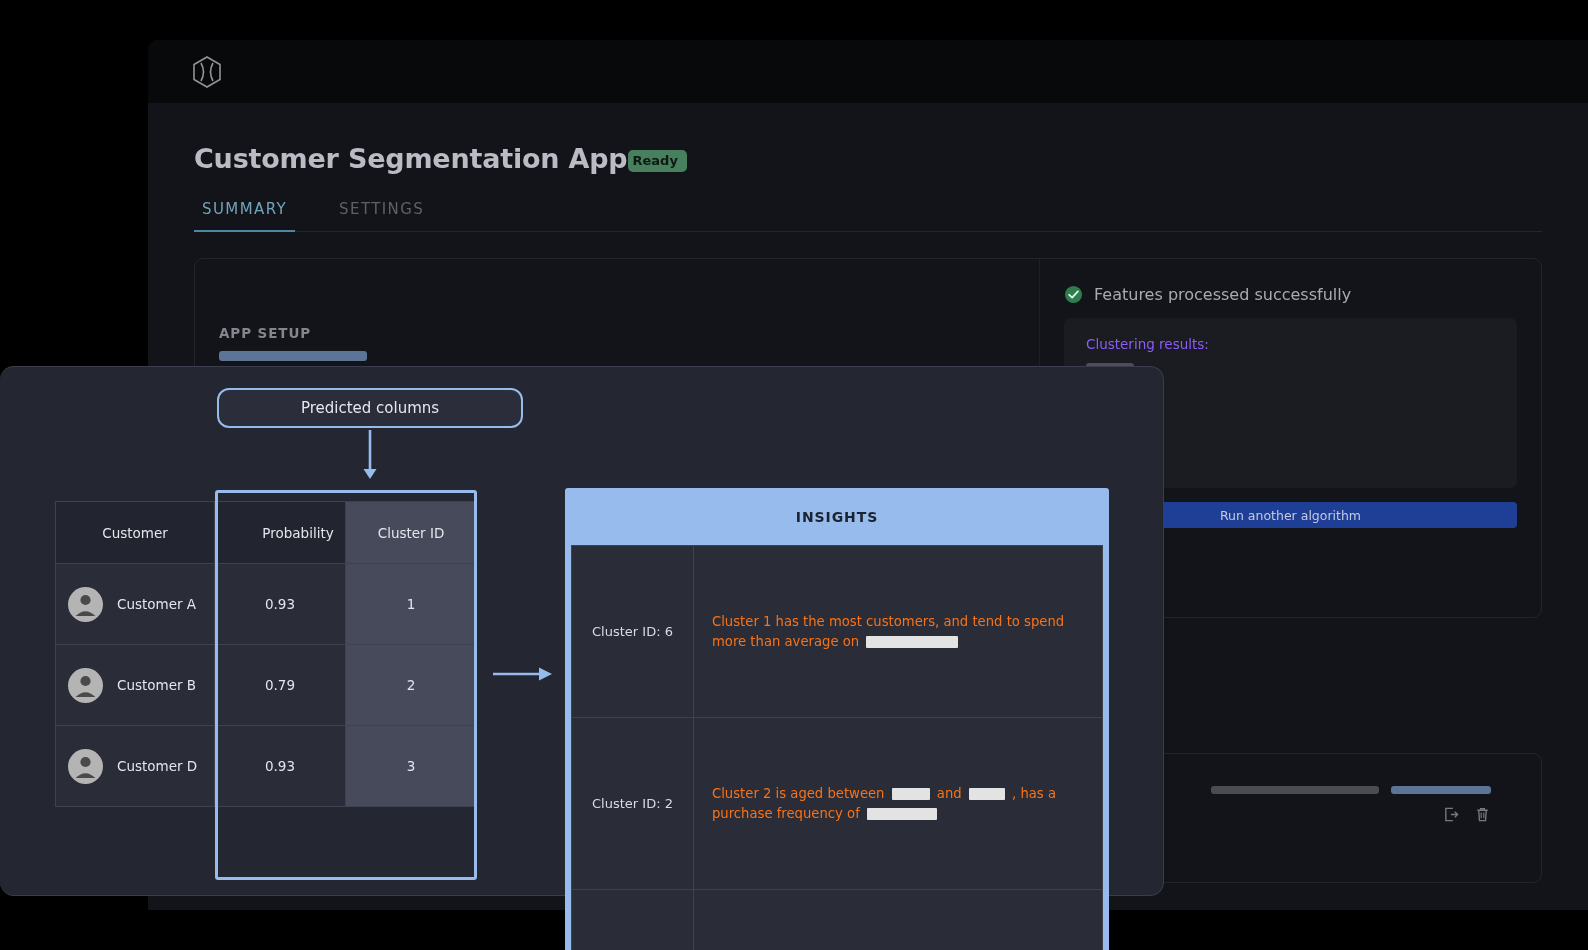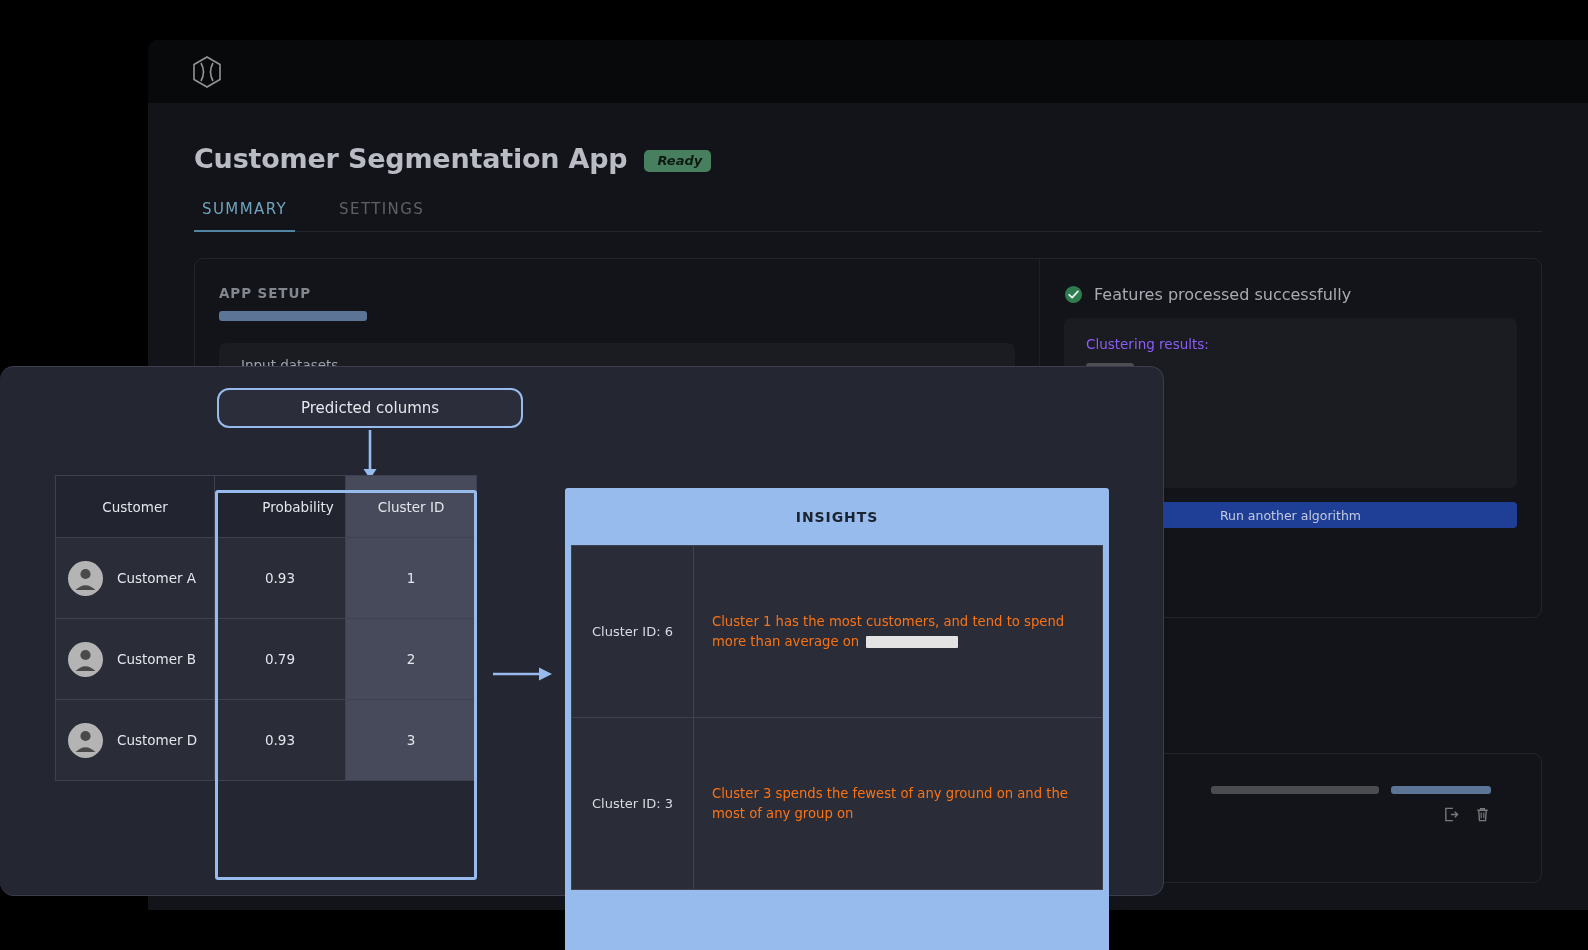--- a/index.html
+++ b/index.html
@@ -23,31 +23,30 @@
     position: absolute; left: 0; top: 0;
     width: 100%; height: 63px;
     background: #08090b;
     display: flex; align-items: center;
     padding-left: 44px;
   }
   #brand-logo { width: 30px; height: 32px; opacity: .72; }
 
   #app-body { position: absolute; left: 0; top: 63px; width: 100%; bottom: 0; padding: 40px 46px 0 46px; }
 
-  .title-row { display: flex; align-items: center; gap: 16px; }
+  .title-row { display: flex; align-items: center; gap: 0; }
   #page-title {
     font-size: 27px; font-weight: 700; color: #b9bcc4;
     letter-spacing: -.2px;
   }
   #status-badge {
     background: #48805f; color: #0d1a12;
     font-size: 13px; font-weight: 700;
-    padding: 3px 9px 4px 14px; border-radius: 5px;
+    padding: 3px 9px 4px 5px; border-radius: 5px;
     margin-top: 4px;
-    font-style: italic;
   }
 
   #tabbar {
     margin-top: 26px;
     display: flex; gap: 36px;
     border-bottom: 1px solid #24262d;
     position: relative;
   }
   .tab {
     font-size: 15px; letter-spacing: 1.4px;
@@ -61,20 +60,21 @@
     border: 1px solid #23252c;
     border-radius: 9px;
     height: 360px;
     display: flex;
     position: relative;
   }
   #setup-left { width: 845px; padding: 26px 24px 0 24px; border-right: 1px solid #1d1f26; }
   #setup-label {
     font-size: 13.5px; font-weight: 700; letter-spacing: .9px;
     color: #82868f;
+    margin-top: 40px;
   }
   #setup-bar { margin-top: 10px; width: 148px; height: 10px; border-radius: 3px; background: #5c7596; }
   #dataset-card {
     margin-top: 22px; height: 70px;
     background: #1a1c22; border-radius: 7px;
     padding: 14px 22px;
   }
   #dataset-title { font-size: 13.5px; color: #9ea2ab; }
   #dataset-meta { margin-top: 8px; display: flex; gap: 16px; font-size: 12px; }
   #dataset-ready { color: #51875f; }
@@ -126,21 +126,21 @@
     border: 2px solid #97bbec; border-radius: 12px;
     background: #2b2d3a;
     display: flex; align-items: center; justify-content: center;
     color: #e6e8ee; font-size: 15px;
   }
   #down-arrow { position: absolute; left: 359px; top: 63px; width: 22px; height: 50px; }
   #right-arrow { position: absolute; left: 493px; top: 296px; width: 60px; height: 22px; }
 
   
   #data-table {
-    position: absolute; left: 55px; top: 108px;
+    position: absolute; left: 55px; top: 134px;
     width: 421px;
     border-collapse: collapse;
     table-layout: fixed;
   }
   #data-table th, #data-table td {
     border: 1px solid #3e4152;
     height: 81px;
     text-align: center;
     color: #e4e6ec;
     font-size: 13.5px;
@@ -337,20 +337,24 @@
 
   <div id="insights-panel">
     <div id="insights-header">INSIGHTS</div>
     <table id="insights-table">
       <tbody id="insights-body">
           <tr style="height: 172px;">
             <td class="ins-id">Cluster ID: 6</td>
             <td class="ins-text">Cluster 1 has the most customers, and tend to spend more than average on <span class="redact" style="width: 92px;"></span></td>
           </tr>
           <tr style="height: 172px;">
+            <td class="ins-id">Cluster ID: 2</td>
+            <td class="ins-text">Cluster 2 is aged between <span class="redact" style="width: 38px;"></span> and <span class="redact" style="width: 36px;"></span> , has a purchase frequency of <span class="redact" style="width: 70px;"></span></td>
+          </tr>
+          <tr style="height: 172px;">
             <td class="ins-id">Cluster ID: 3</td>
             <td class="ins-text">Cluster 3 spends the fewest of any ground on  and the most of any group on </td>
           </tr>
         </tbody>
     </table>
   </div>
 
 </div>
 
 </body></html>

